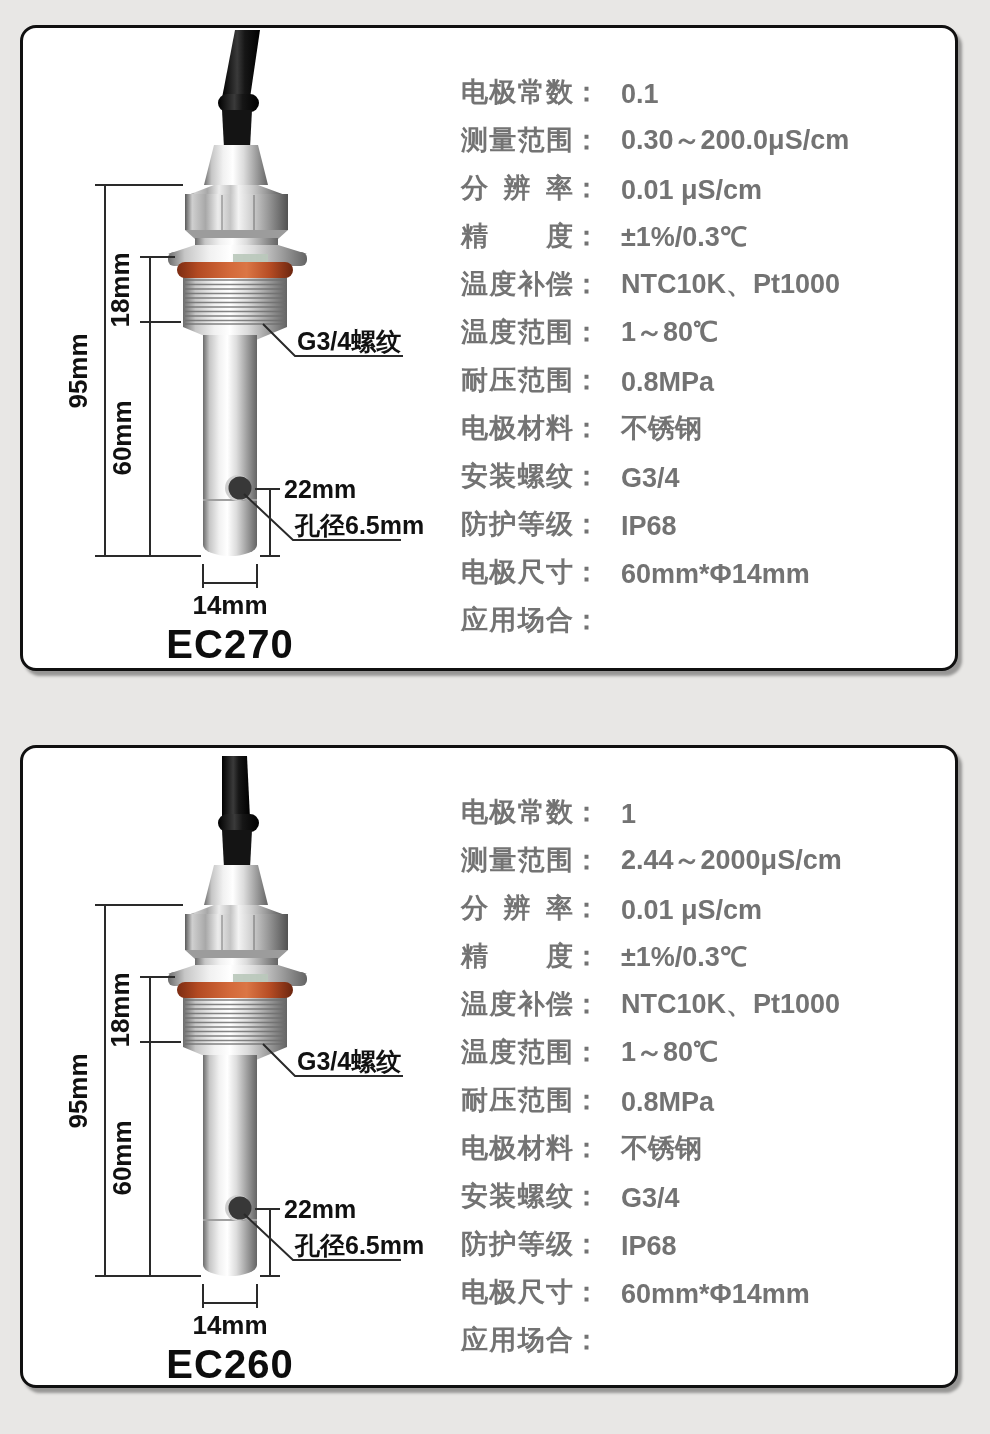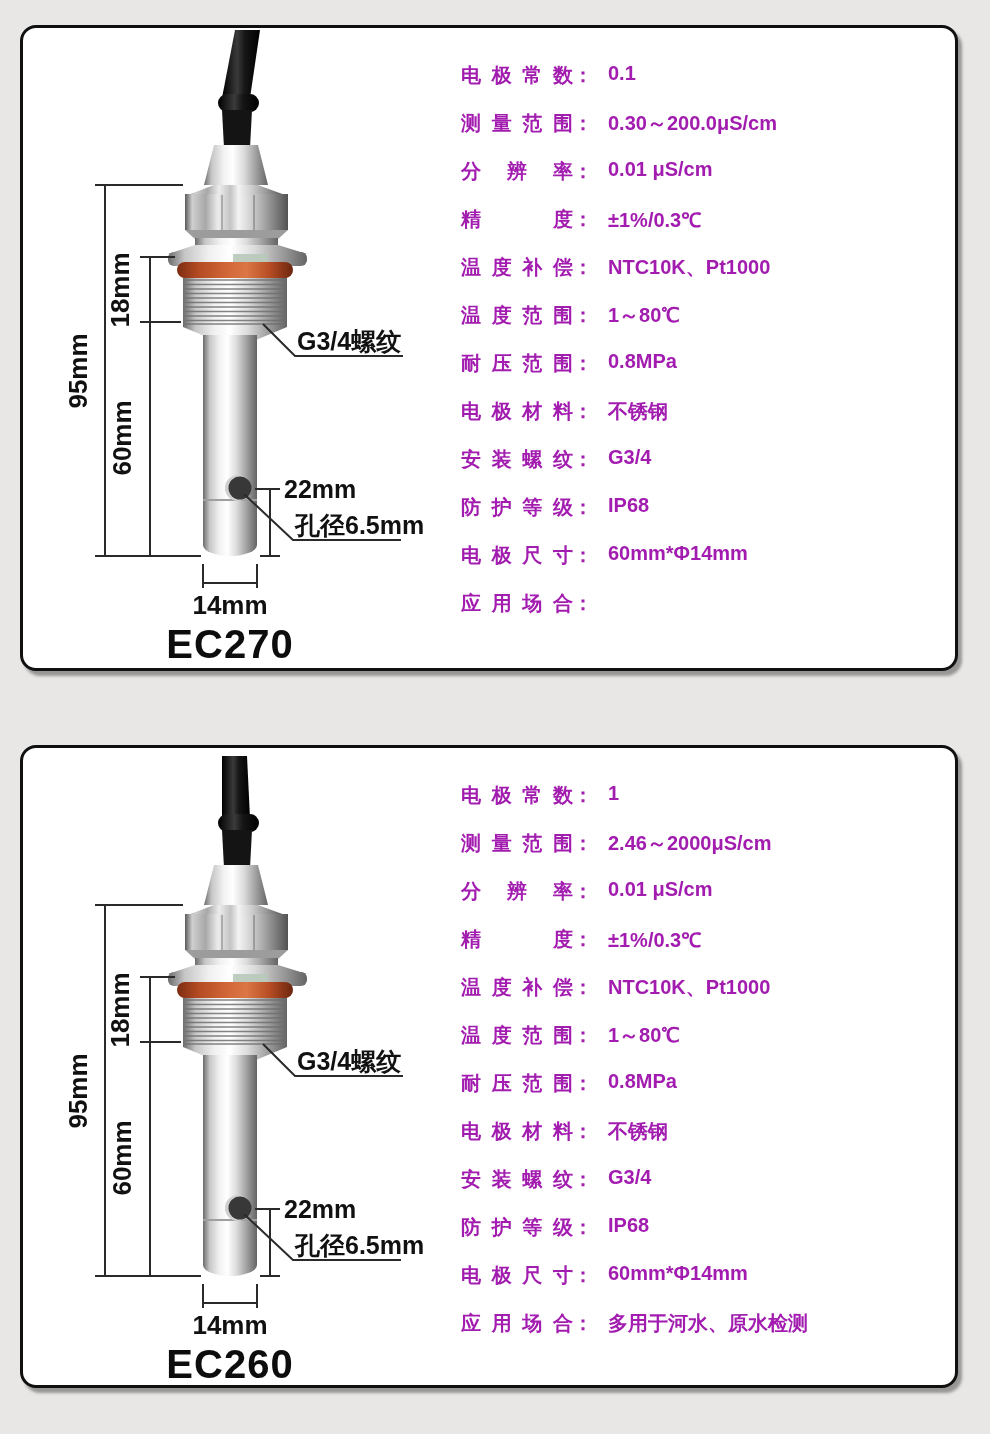--- a/index.html
+++ b/index.html
@@ -11,29 +11,29 @@
   .card{
     position:absolute;left:20px;width:938px;box-sizing:border-box;
     background:#ffffff;border:3px solid #101010;border-radius:16px;
     box-shadow:4px 5px 3px rgba(0,0,0,.35);
   }
   #card-0{top:25px;height:646px;}
   #card-1{top:745px;height:643px;}
   .diagram{position:absolute;left:0;top:0;width:440px;height:637px;}
   .specs{position:absolute;left:438px;top:34px;width:486px;}
   .spec-row{
-    display:flex;align-items:flex-start;height:48px;
-    font-size:20px;font-weight:600;color:#a21caf;white-space:nowrap;
+    display:flex;align-items:flex-end;height:48px;
+    font-size:27px;font-weight:600;color:#737373;white-space:nowrap;
   }
   .spec-label{
     display:inline-block;width:112px;
     text-align:justify;text-align-last:justify;
   }
   .spec-colon{display:inline-block;min-width:26px;}
-  .spec-value{margin-left:9px;}
+  .spec-value{margin-left:21px;}
   
   .dim-line{stroke:#2a2a2a;stroke-width:2;fill:none;}
   .dim-text{font-family:"Liberation Sans",sans-serif;font-size:25px;font-weight:600;fill:#111;}
   .dim-text-big{font-family:"Liberation Sans",sans-serif;font-size:26px;font-weight:600;fill:#111;}
   .model-text{font-family:"Liberation Sans",sans-serif;font-size:40px;font-weight:800;fill:#0d0d0d;letter-spacing:1px;}
   .facet{stroke:rgba(40,40,40,.28);stroke-width:2;}
   .thread-lines{stroke:#6e6e6e;stroke-width:1.4;opacity:.85;fill:none;}
 </style>
 </head>
 <body>
@@ -263,21 +263,21 @@
   </div>
   <div class="specs">
     <div class="spec-row">
         <span class="spec-label">电极常数</span>
         <span class="spec-colon">：</span>
         <span class="spec-value">1</span>
       </div>
     <div class="spec-row">
         <span class="spec-label">测量范围</span>
         <span class="spec-colon">：</span>
-        <span class="spec-value">2.46～2000μS/cm</span>
+        <span class="spec-value">2.44～2000μS/cm</span>
       </div>
     <div class="spec-row">
         <span class="spec-label">分辨率</span>
         <span class="spec-colon">：</span>
         <span class="spec-value">0.01 μS/cm</span>
       </div>
     <div class="spec-row">
         <span class="spec-label">精度</span>
         <span class="spec-colon">：</span>
         <span class="spec-value">±1%/0.3℃</span>
@@ -313,16 +313,15 @@
         <span class="spec-value">IP68</span>
       </div>
     <div class="spec-row">
         <span class="spec-label">电极尺寸</span>
         <span class="spec-colon">：</span>
         <span class="spec-value">60mm*Φ14mm</span>
       </div>
     <div class="spec-row">
         <span class="spec-label">应用场合</span>
         <span class="spec-colon">：</span>
-        <span class="spec-value">多用于河水、原水检测</span>
       </div>
   </div>
 </section>
 
 </body></html>

